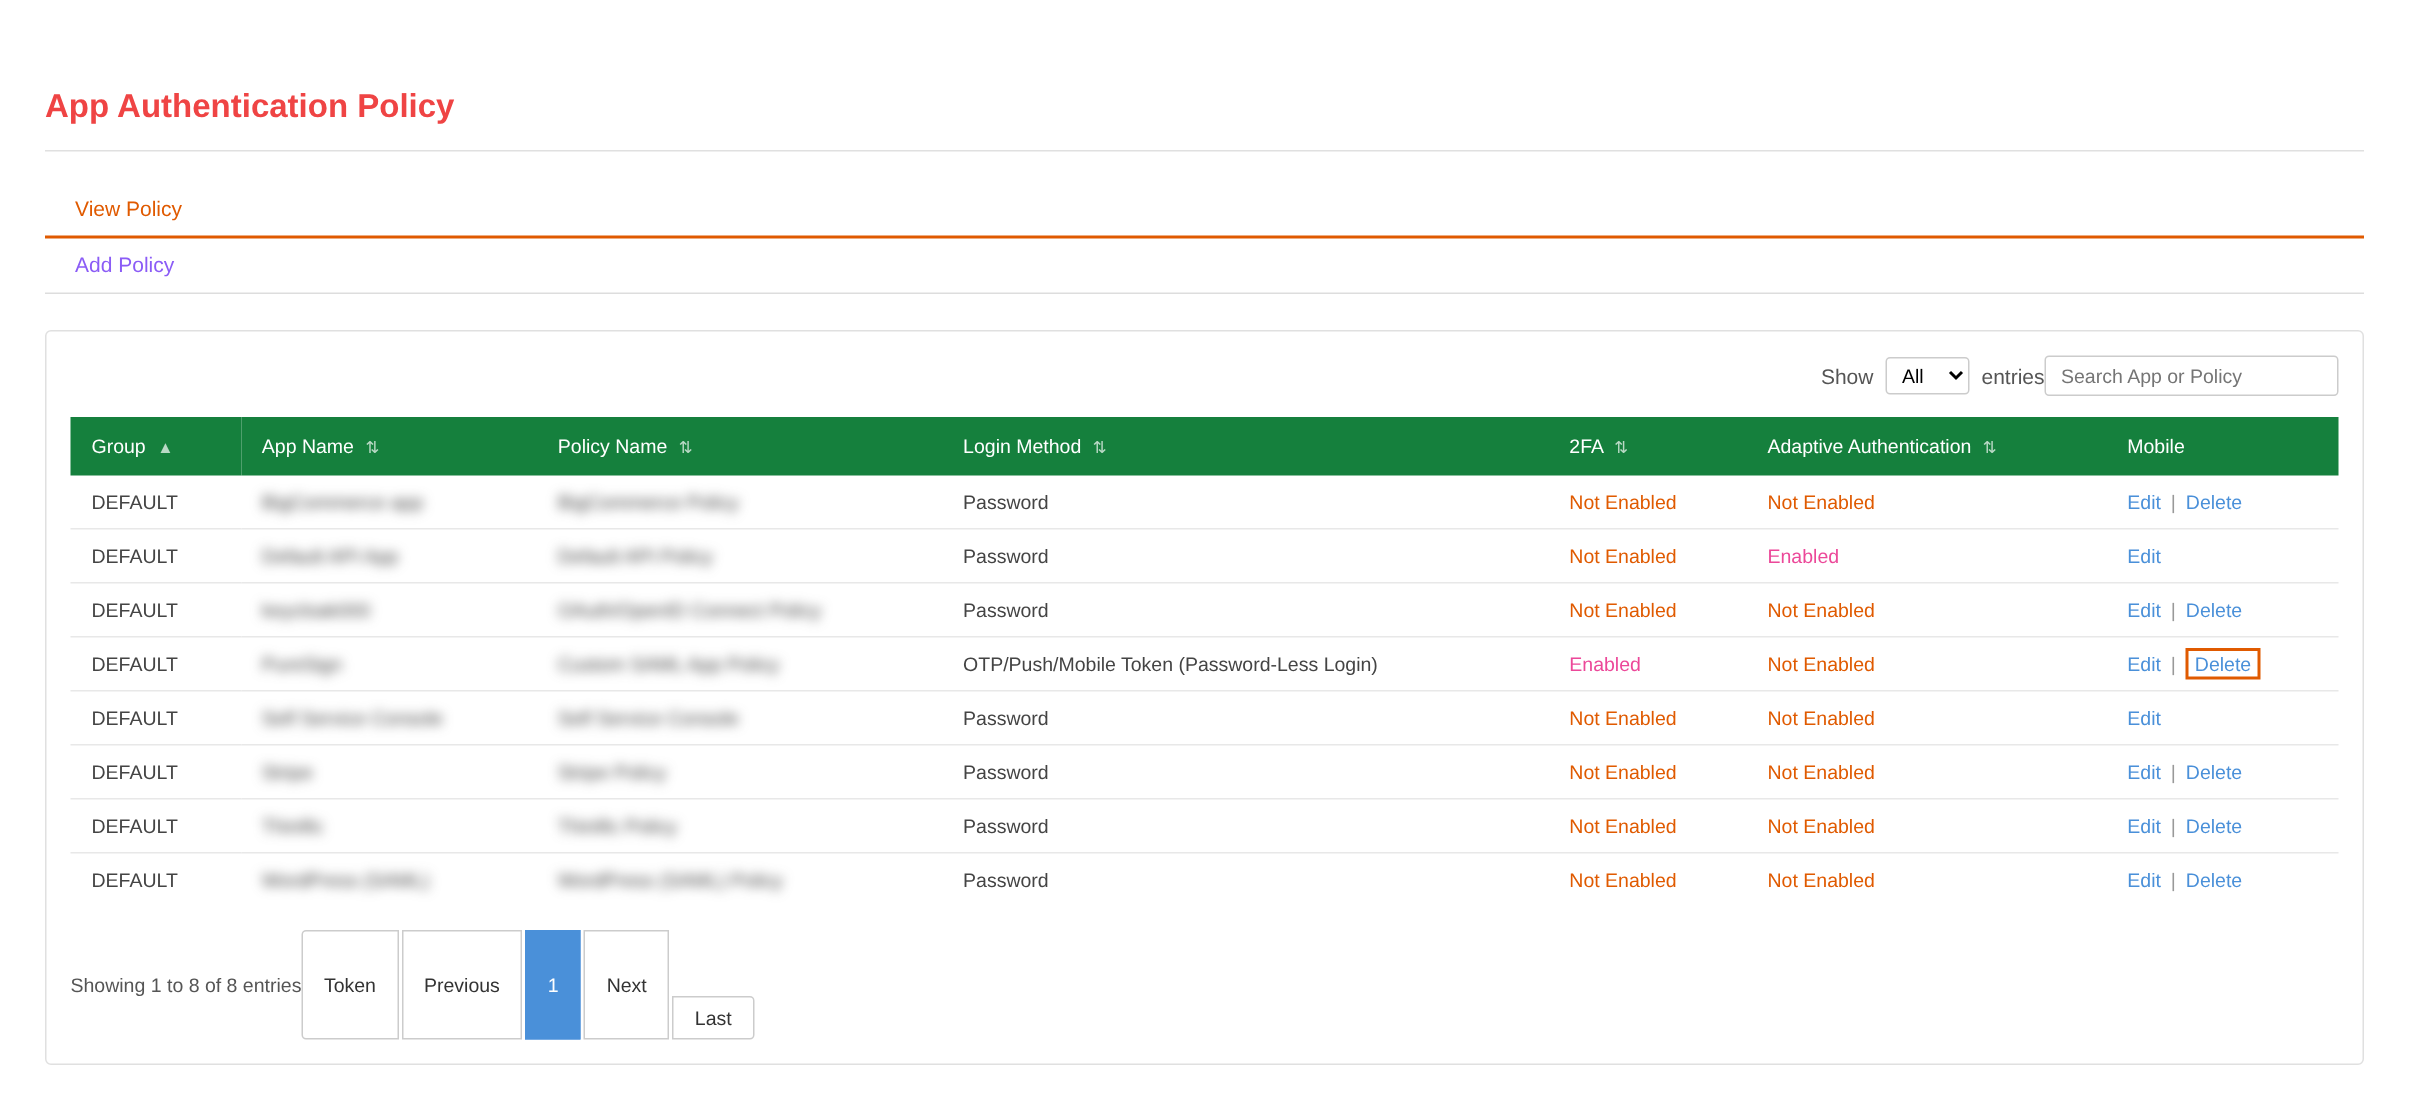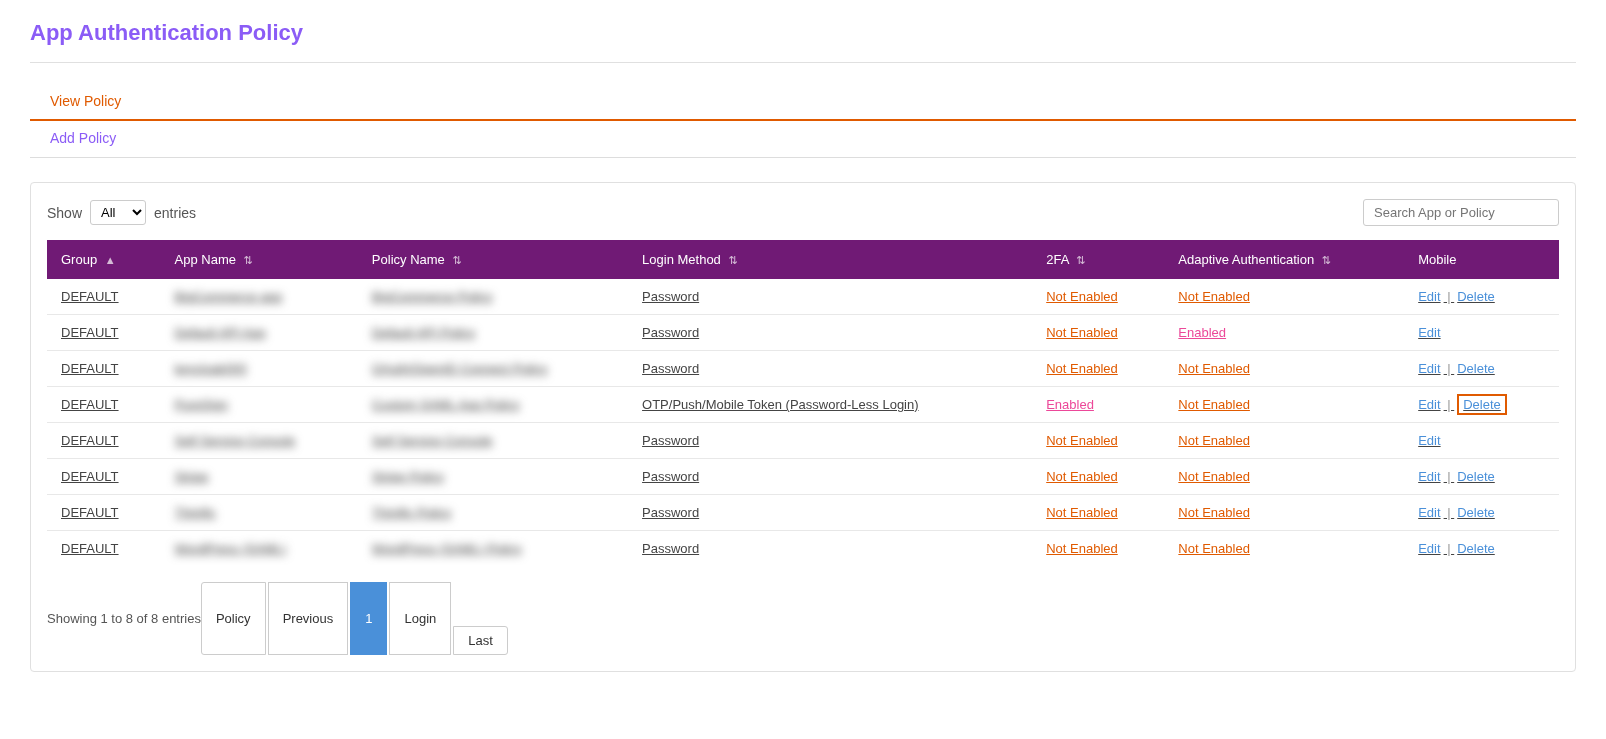--- a/index.html
+++ b/index.html
@@ -1,42 +1,42 @@
 <!DOCTYPE html>
 <html><head>
   <meta charset="utf-8">
   <style>
     * { box-sizing: border-box; margin: 0; padding: 0; }
     body { font-family: -apple-system, BlinkMacSystemFont, 'Segoe UI', Arial, sans-serif; font-size: 14px; color: #333; background: #fff; }
 
     .page-container { padding: 20px 30px; }
 
-    .page-title { font-size: 22px; font-weight: 600; color: #8b5cf6; padding-bottom: 16px; border-bottom: 1px solid #e0e0e0; margin-bottom: 20px; }
+    .page-title { font-size: 22px; font-weight: 600; color: #ef4444; padding-bottom: 16px; border-bottom: 1px solid #e0e0e0; margin-bottom: 20px; margin-top: 38px; }
 
     .tabs { display: flex; gap: 0; border-bottom: 1px solid #ddd; margin-bottom: 24px; flex-direction: column; }
     .tab { padding: 10px 20px; cursor: pointer; font-size: 14px; color: #8b5cf6; border-bottom: 2px solid transparent; margin-bottom: -1px; }
     .tab.active { color: #e05a00; border-bottom: 2px solid #e05a00; font-weight: 500; }
 
     .table-wrapper { border: 1px solid #e0e0e0; border-radius: 4px; padding: 16px; background: #fff; }
 
-    .table-controls { display: flex; justify-content: space-between; align-items: center; margin-bottom: 14px; }
+    .table-controls { display: flex; justify-content: flex-end; align-items: center; margin-bottom: 14px; }
 
     .show-entries { display: flex; align-items: center; gap: 8px; font-size: 14px; color: #555; }
     .show-entries select { border: 1px solid #ccc; border-radius: 3px; padding: 3px 6px; font-size: 13px; background: #fff; cursor: pointer; }
 
     .search-box { border: 1px solid #ccc; border-radius: 3px; padding: 5px 10px; font-size: 13px; width: 196px; color: #999; outline: none; }
 
     table { width: 100%; border-collapse: collapse; }
-    thead tr { background: #701a75; color: #fff; }
+    thead tr { background: #15803d; color: #fff; }
     thead th { padding: 12px 14px; text-align: left; font-weight: 500; font-size: 13px; white-space: nowrap; cursor: pointer; }
     thead th .sort-icon { margin-left: 4px; opacity: 0.7; font-size: 11px; }
 
     tbody tr { border-bottom: 1px solid #e8e8e8; }
     tbody tr:last-child { border-bottom: none; }
-    tbody td { padding: 10px 14px; font-size: 13px; color: #444; text-decoration: underline; }
+    tbody td { padding: 10px 14px; font-size: 13px; color: #444; }
 
     .blurred { filter: blur(4px); user-select: none; }
 
     .not-enabled { color: #e05a00; font-size: 13px; }
     .enabled-green { color: #ec4899; font-size: 13px; }
 
     .action-link { color: #4a90d9; text-decoration: none; font-size: 13px; cursor: pointer; }
     .action-sep { color: #999; margin: 0 3px; }
 
     .delete-highlighted { color: #4a90d9; text-decoration: none; font-size: 13px; cursor: pointer; border: 2px solid #e05a00; padding: 1px 4px; }
@@ -163,22 +163,22 @@
             <td class="not-enabled">Not Enabled</td>
             <td class="not-enabled">Not Enabled</td>
             <td><a class="action-link">Edit</a><span class="action-sep"> | </span><a class="action-link">Delete</a></td>
           </tr>
         </tbody>
     </table>
 
     <div class="table-footer">
       <span class="showing-text">Showing 1 to 8 of 8 entries</span>
       <div class="pagination">
-        <button class="page-btn">Policy</button>
+        <button class="page-btn">Token</button>
         <button class="page-btn">Previous</button>
         <button class="page-btn active">1</button>
-        <button class="page-btn">Login</button>
+        <button class="page-btn">Next</button>
         <button class="page-btn">Last</button>
       </div>
     </div>
 
   </div>
 </div>
 
 </body></html>

